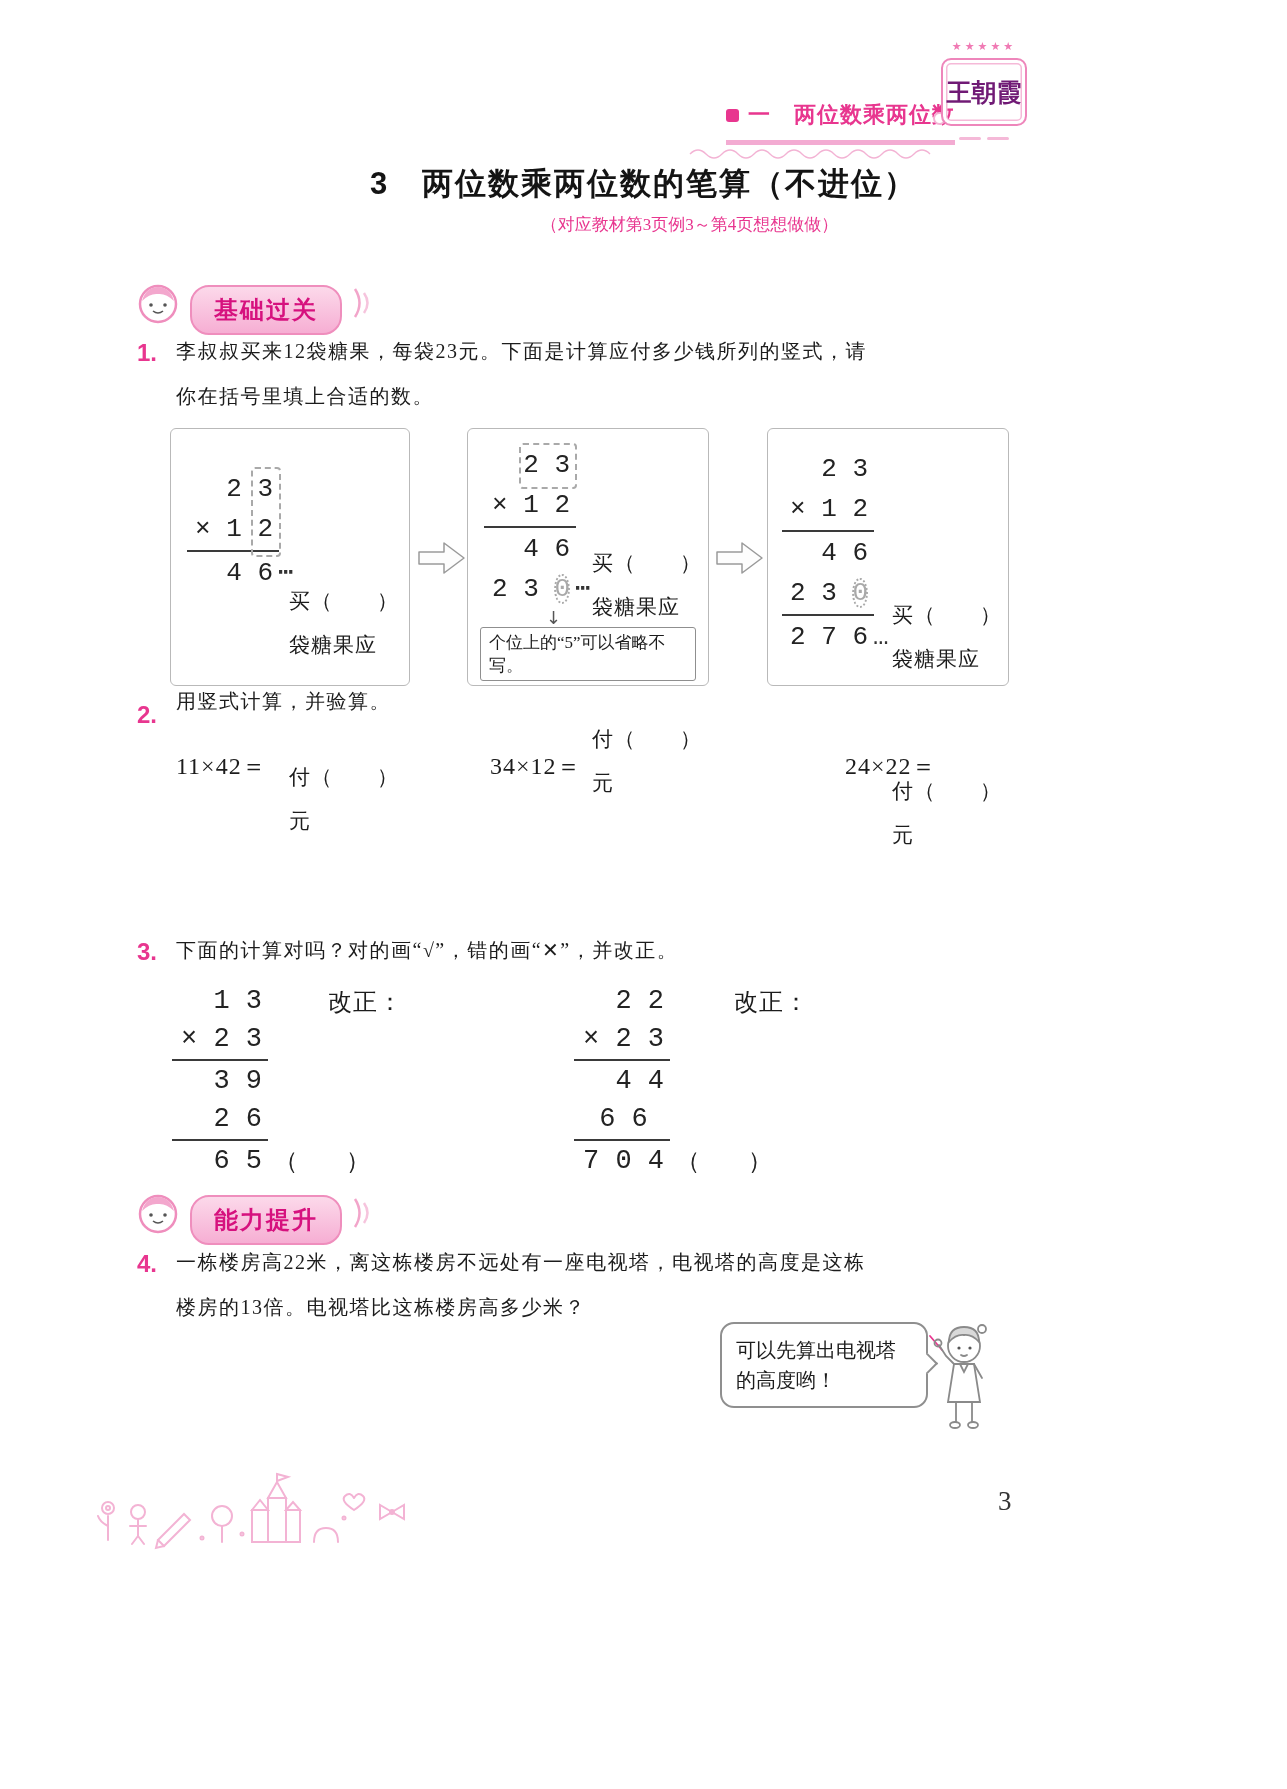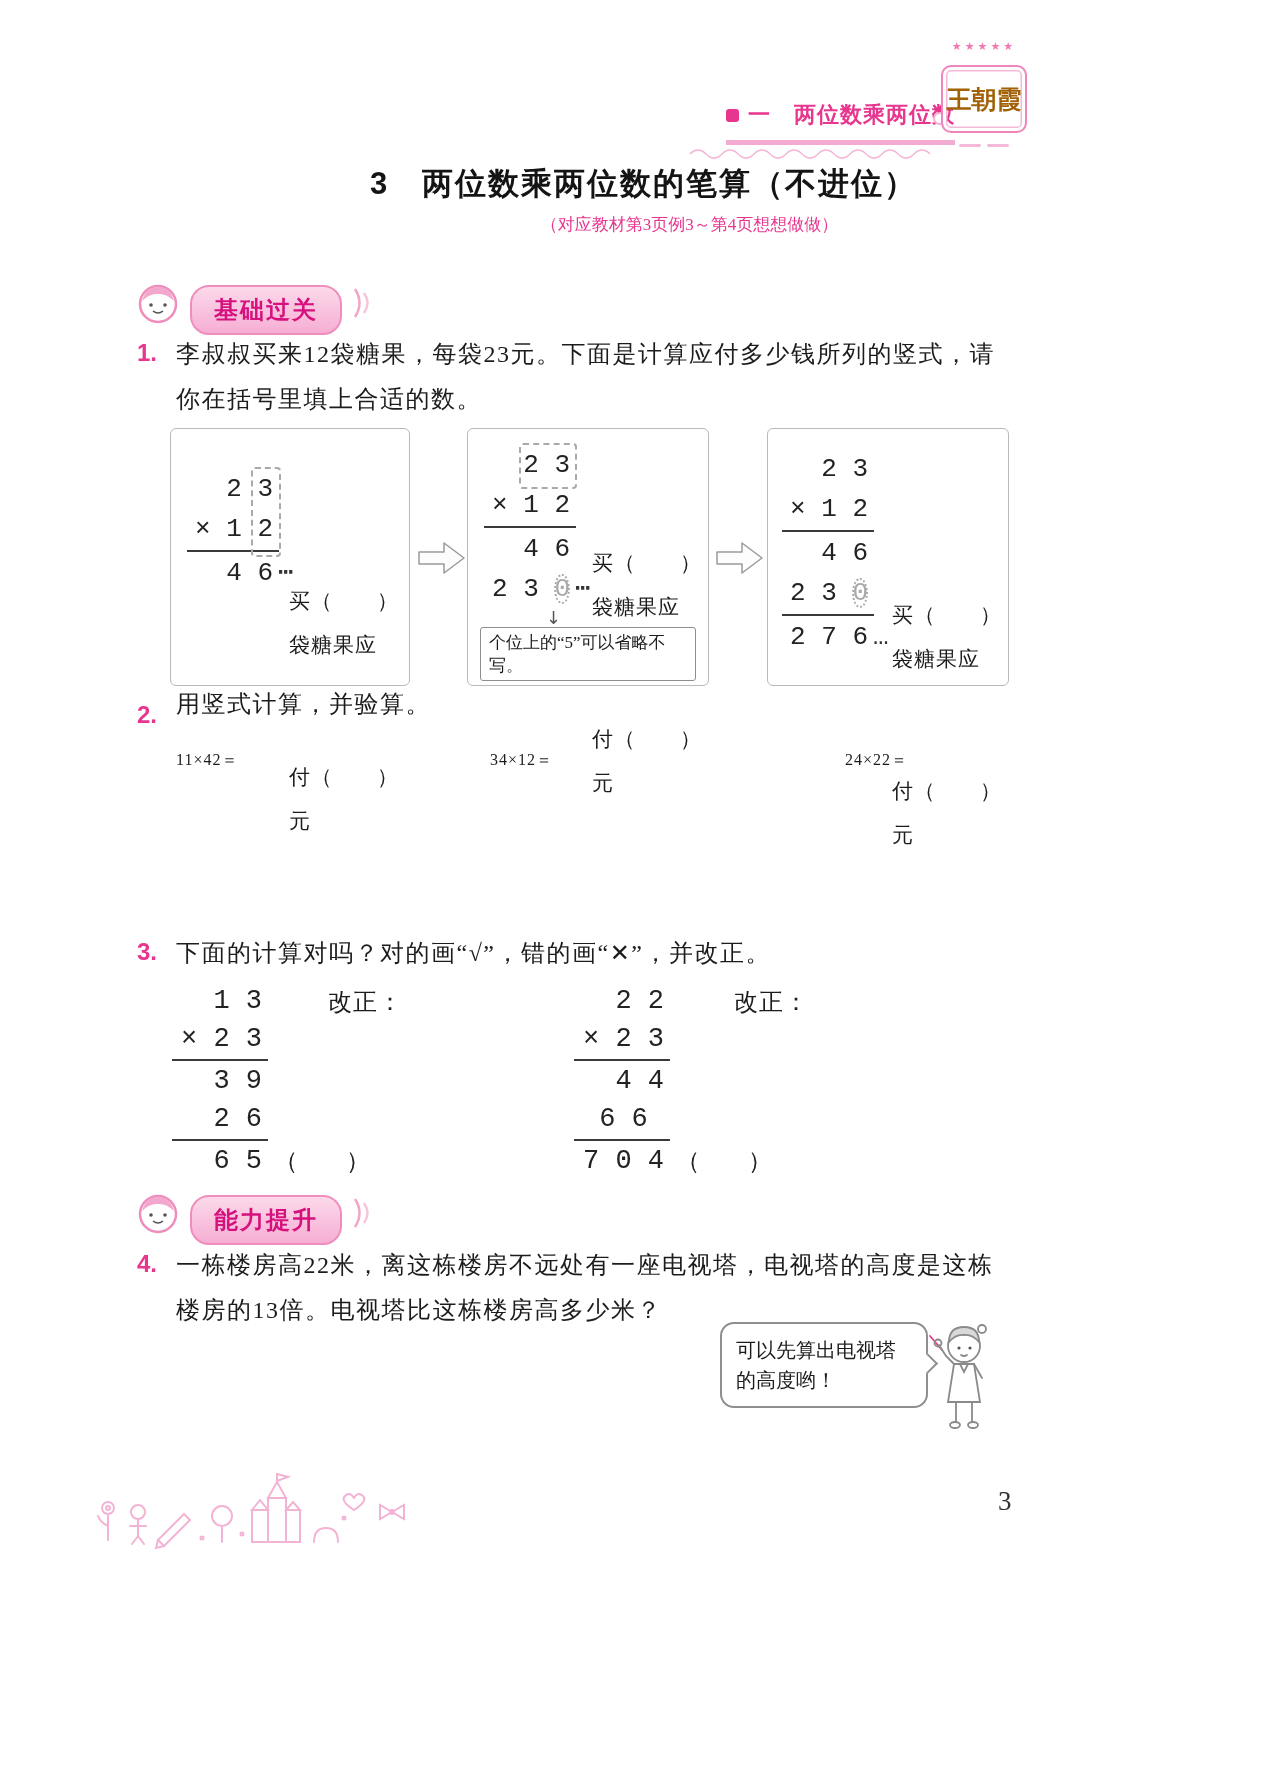--- a/index.html
+++ b/index.html
@@ -10,39 +10,39 @@
   
   .unit-tab{position:absolute;left:726px;top:100px;display:flex;align-items:center;gap:9px;
             padding-bottom:10px;border-bottom:5px solid #f3abd2;}
   .unit-bullet{width:13px;height:13px;background:#e8368f;border-radius:3px;}
   .unit-text{font-size:22px;font-weight:bold;color:#e8368f;letter-spacing:1px;
              font-family:"Liberation Sans",sans-serif;}
   .ring{position:absolute;left:933px;top:112px;width:9px;height:9px;border:2px solid #f3b3d4;
         border-radius:50%;background:#fff;}
   .stamp{position:absolute;left:938px;top:40px;width:92px;text-align:center;}
   .stamp-stars{color:#f07ab4;font-size:11px;letter-spacing:3px;height:16px;}
-  .stamp-box{margin:9px auto 0;width:82px;height:64px;border:2.5px solid #ee86bb;border-radius:10px;
+  .stamp-box{margin:2px auto 0;width:82px;height:64px;border:2.5px solid #ee86bb;border-radius:10px;
              box-shadow:inset 0 0 0 3px #fff,inset 0 0 0 4.5px #f5b9d8;display:flex;align-items:center;
-             justify-content:center;color:#a16207;font-size:25px;font-weight:bold;}
+             justify-content:center;color:#701a75;font-size:25px;font-weight:bold;}
   .stamp-foot i{display:inline-block;width:22px;height:3px;background:#f5b9d8;margin:5px 3px 0;border-radius:2px;}
 
   
   .title{position:absolute;left:0;top:163px;width:100%;text-align:center;font-size:31px;font-weight:bold;
          letter-spacing:2px;color:#141414;font-family:"Liberation Sans",sans-serif;}
   .subtitle{position:absolute;left:0;top:213px;width:100%;text-align:center;font-size:17px;color:#e8368f;margin-left:46px;}
 
   
   .badge{position:absolute;display:flex;align-items:center;gap:10px;}
   .pill{height:38px;display:flex;align-items:center;padding:4px 22px;border:2px solid #ef8ebd;border-radius:19px;
         background:linear-gradient(180deg,#fcd9ea,#f6aed3);color:#d6117e;font-weight:bold;font-size:24px;
         letter-spacing:2px;font-family:"Liberation Sans",sans-serif;margin-top:15px;}
 
   
   .qnum{position:absolute;color:#e8368f;font-weight:bold;font-size:24px;font-family:"Liberation Sans",sans-serif;}
-  .qtext{position:absolute;font-size:24px;letter-spacing:1.5px;white-space:pre;}
+  .qtext{position:absolute;font-size:20px;letter-spacing:1.5px;white-space:pre;}
 
   
   .mbox{position:absolute;width:240px;height:256px;border:1.5px solid #b9b9b9;border-radius:6px;background:#fff;}
   .calc{position:absolute;font-family:"Liberation Mono","DejaVu Sans Mono",monospace;color:#232323;}
   .q1calc{font-size:26px;width:80px;}
   .q1calc .vrow{height:40px;line-height:40px;}
   .q3calc{font-size:27px;width:84px;}
   .q3calc .vrow{height:38px;line-height:38px;}
   .vrow{position:relative;text-align:right;white-space:pre;}
   .vline{border-top:2px solid #3a3a3a;margin:1px 0 1px -6px;width:calc(100% + 12px);}
@@ -50,21 +50,21 @@
   .dotbox{position:absolute;border:2px dashed #a9a9a9;border-radius:4px;}
   .ghost{color:#a9a9a9;outline:2px dotted #a9a9a9;outline-offset:-2px;border-radius:50%;}
   .side{position:absolute;font-size:21px;line-height:44px;white-space:pre;letter-spacing:1px;}
   .note{position:absolute;left:12px;top:198px;width:198px;border:1.5px solid #8f8f8f;border-radius:3px;
         font-size:17px;line-height:23px;padding:3px 8px;}
   .down-arrow{position:absolute;left:56px;top:164px;font-size:18px;line-height:18px;color:#555;
               font-family:"DejaVu Sans",sans-serif;}
   .paren{position:absolute;left:100%;top:0;padding-left:12px;font-family:"Liberation Serif",serif;
          font-size:24px;white-space:pre;}
   .correct{position:absolute;font-size:24px;letter-spacing:1px;}
-  .prob{position:absolute;font-size:16px;letter-spacing:1px;}
+  .prob{position:absolute;font-size:24px;letter-spacing:1px;}
 
   
   .bubble{position:absolute;left:720px;top:1322px;width:176px;border:2px solid #8f8f8f;border-radius:14px;
           padding:11px 14px;font-size:20px;line-height:30px;background:#fff;}
   .tail{position:absolute;right:-9px;top:32px;width:13px;height:13px;background:#fff;border-top:2px solid #8f8f8f;
         border-right:2px solid #8f8f8f;transform:rotate(45deg);}
 
   .pagenum{position:absolute;left:998px;top:1486px;font-size:27px;color:#333;}
 </style>
 </head>

